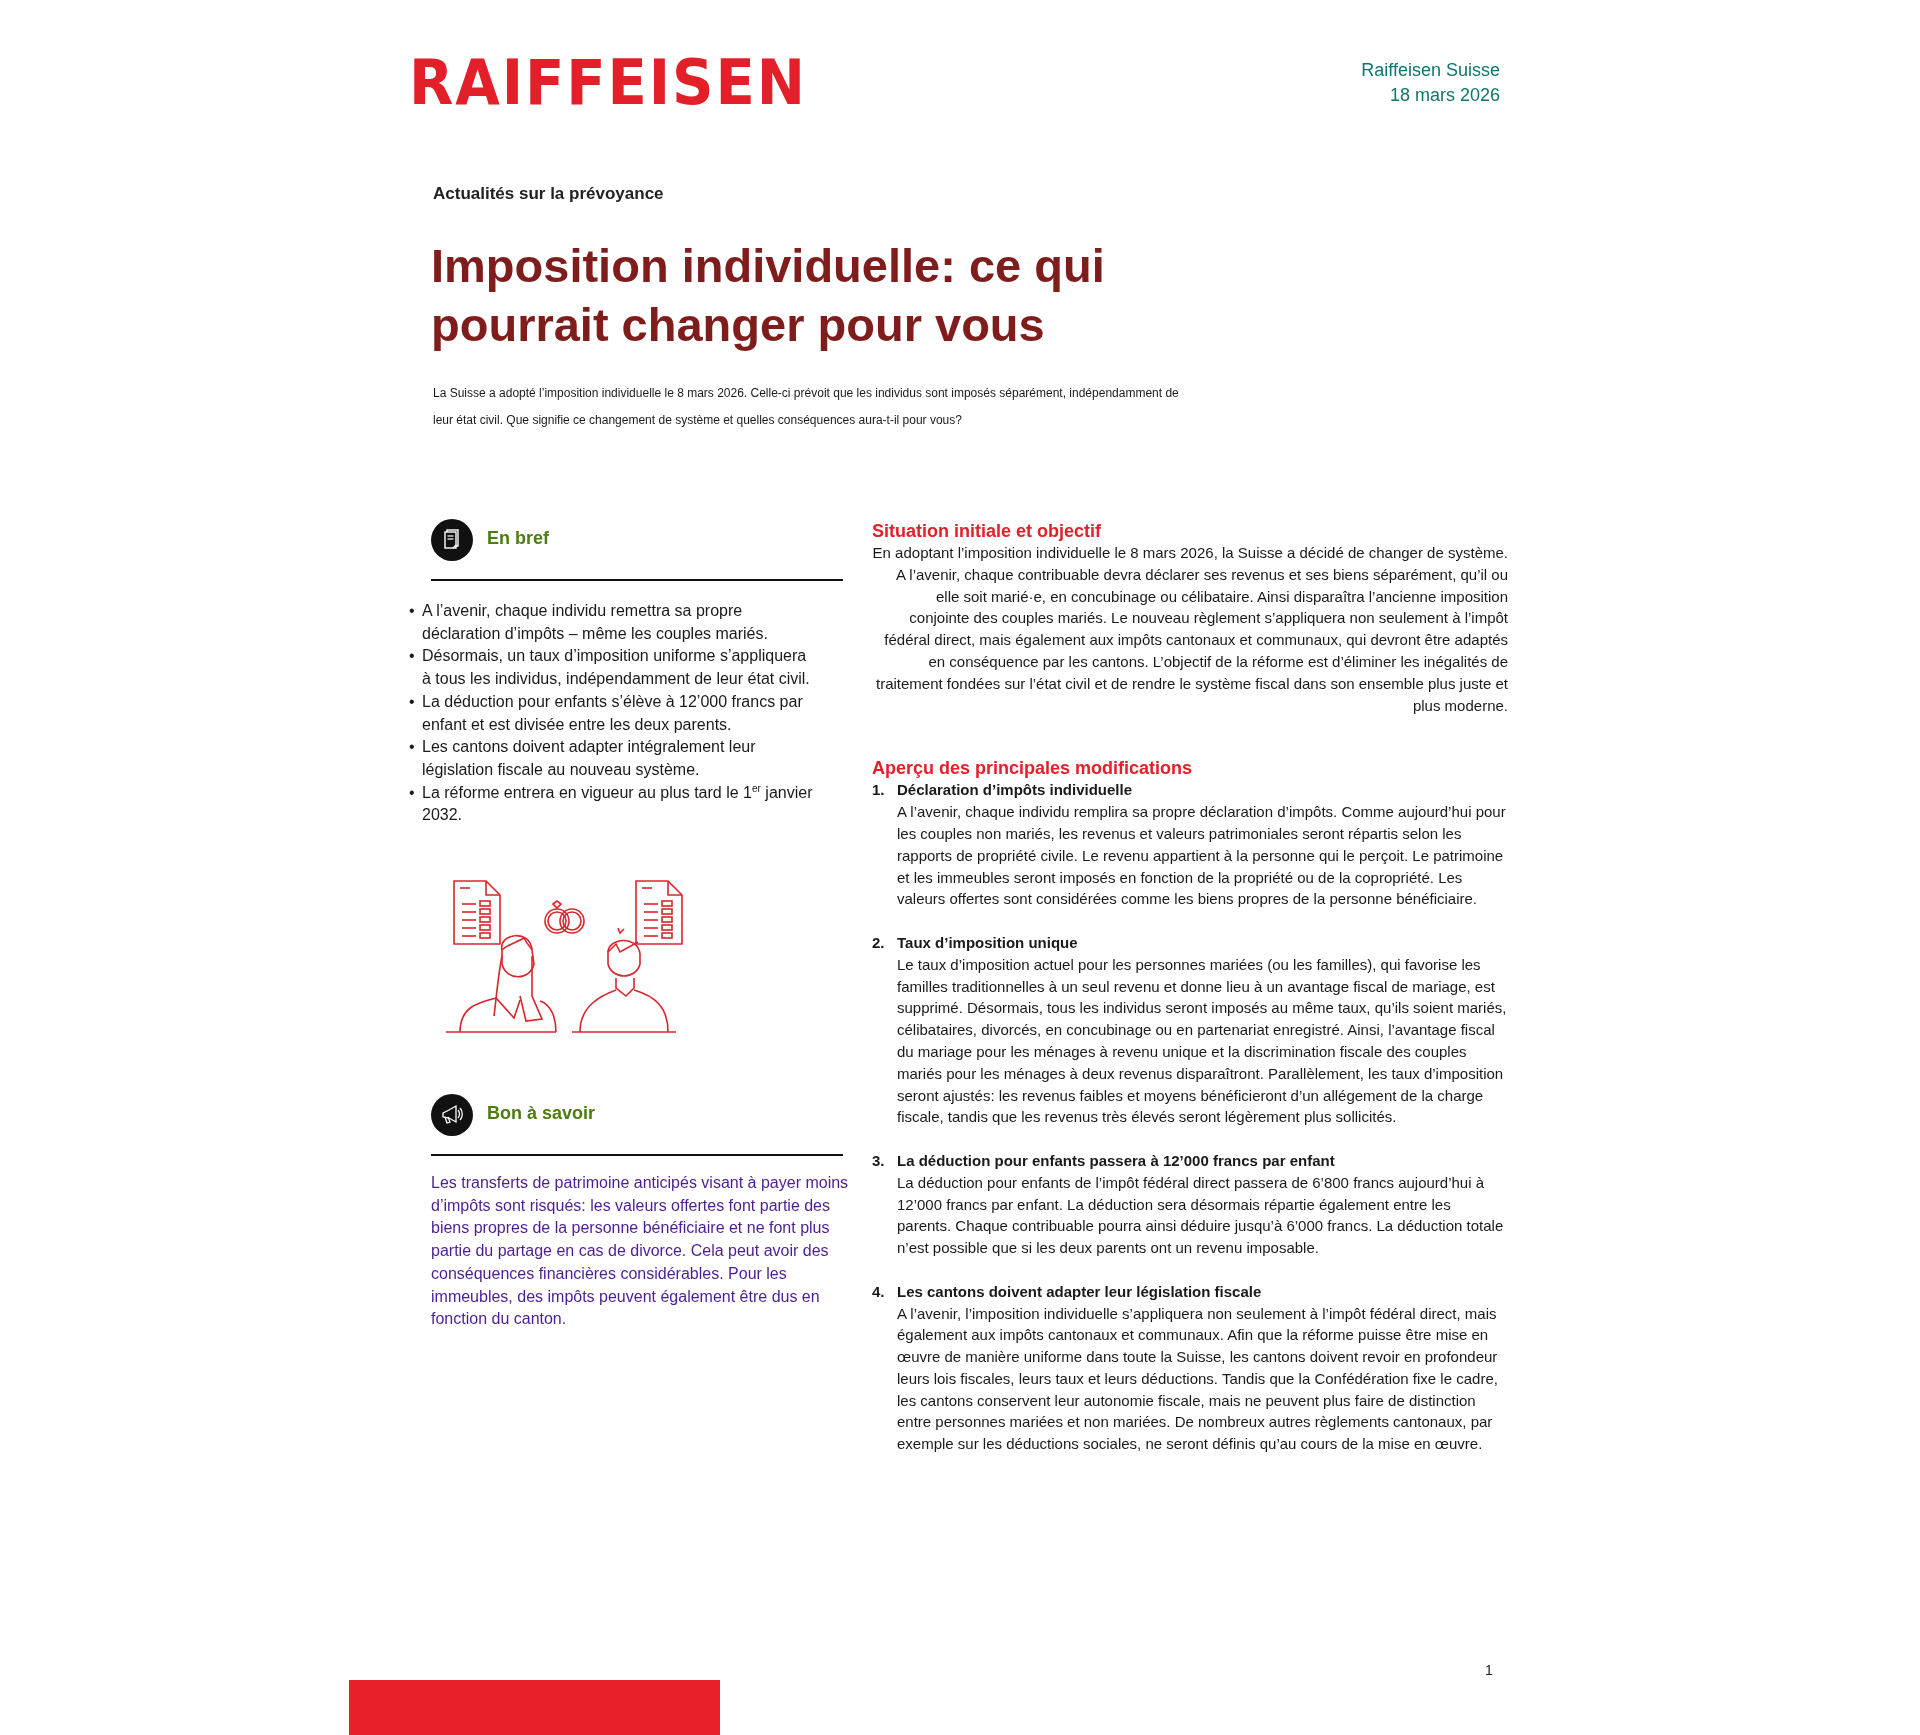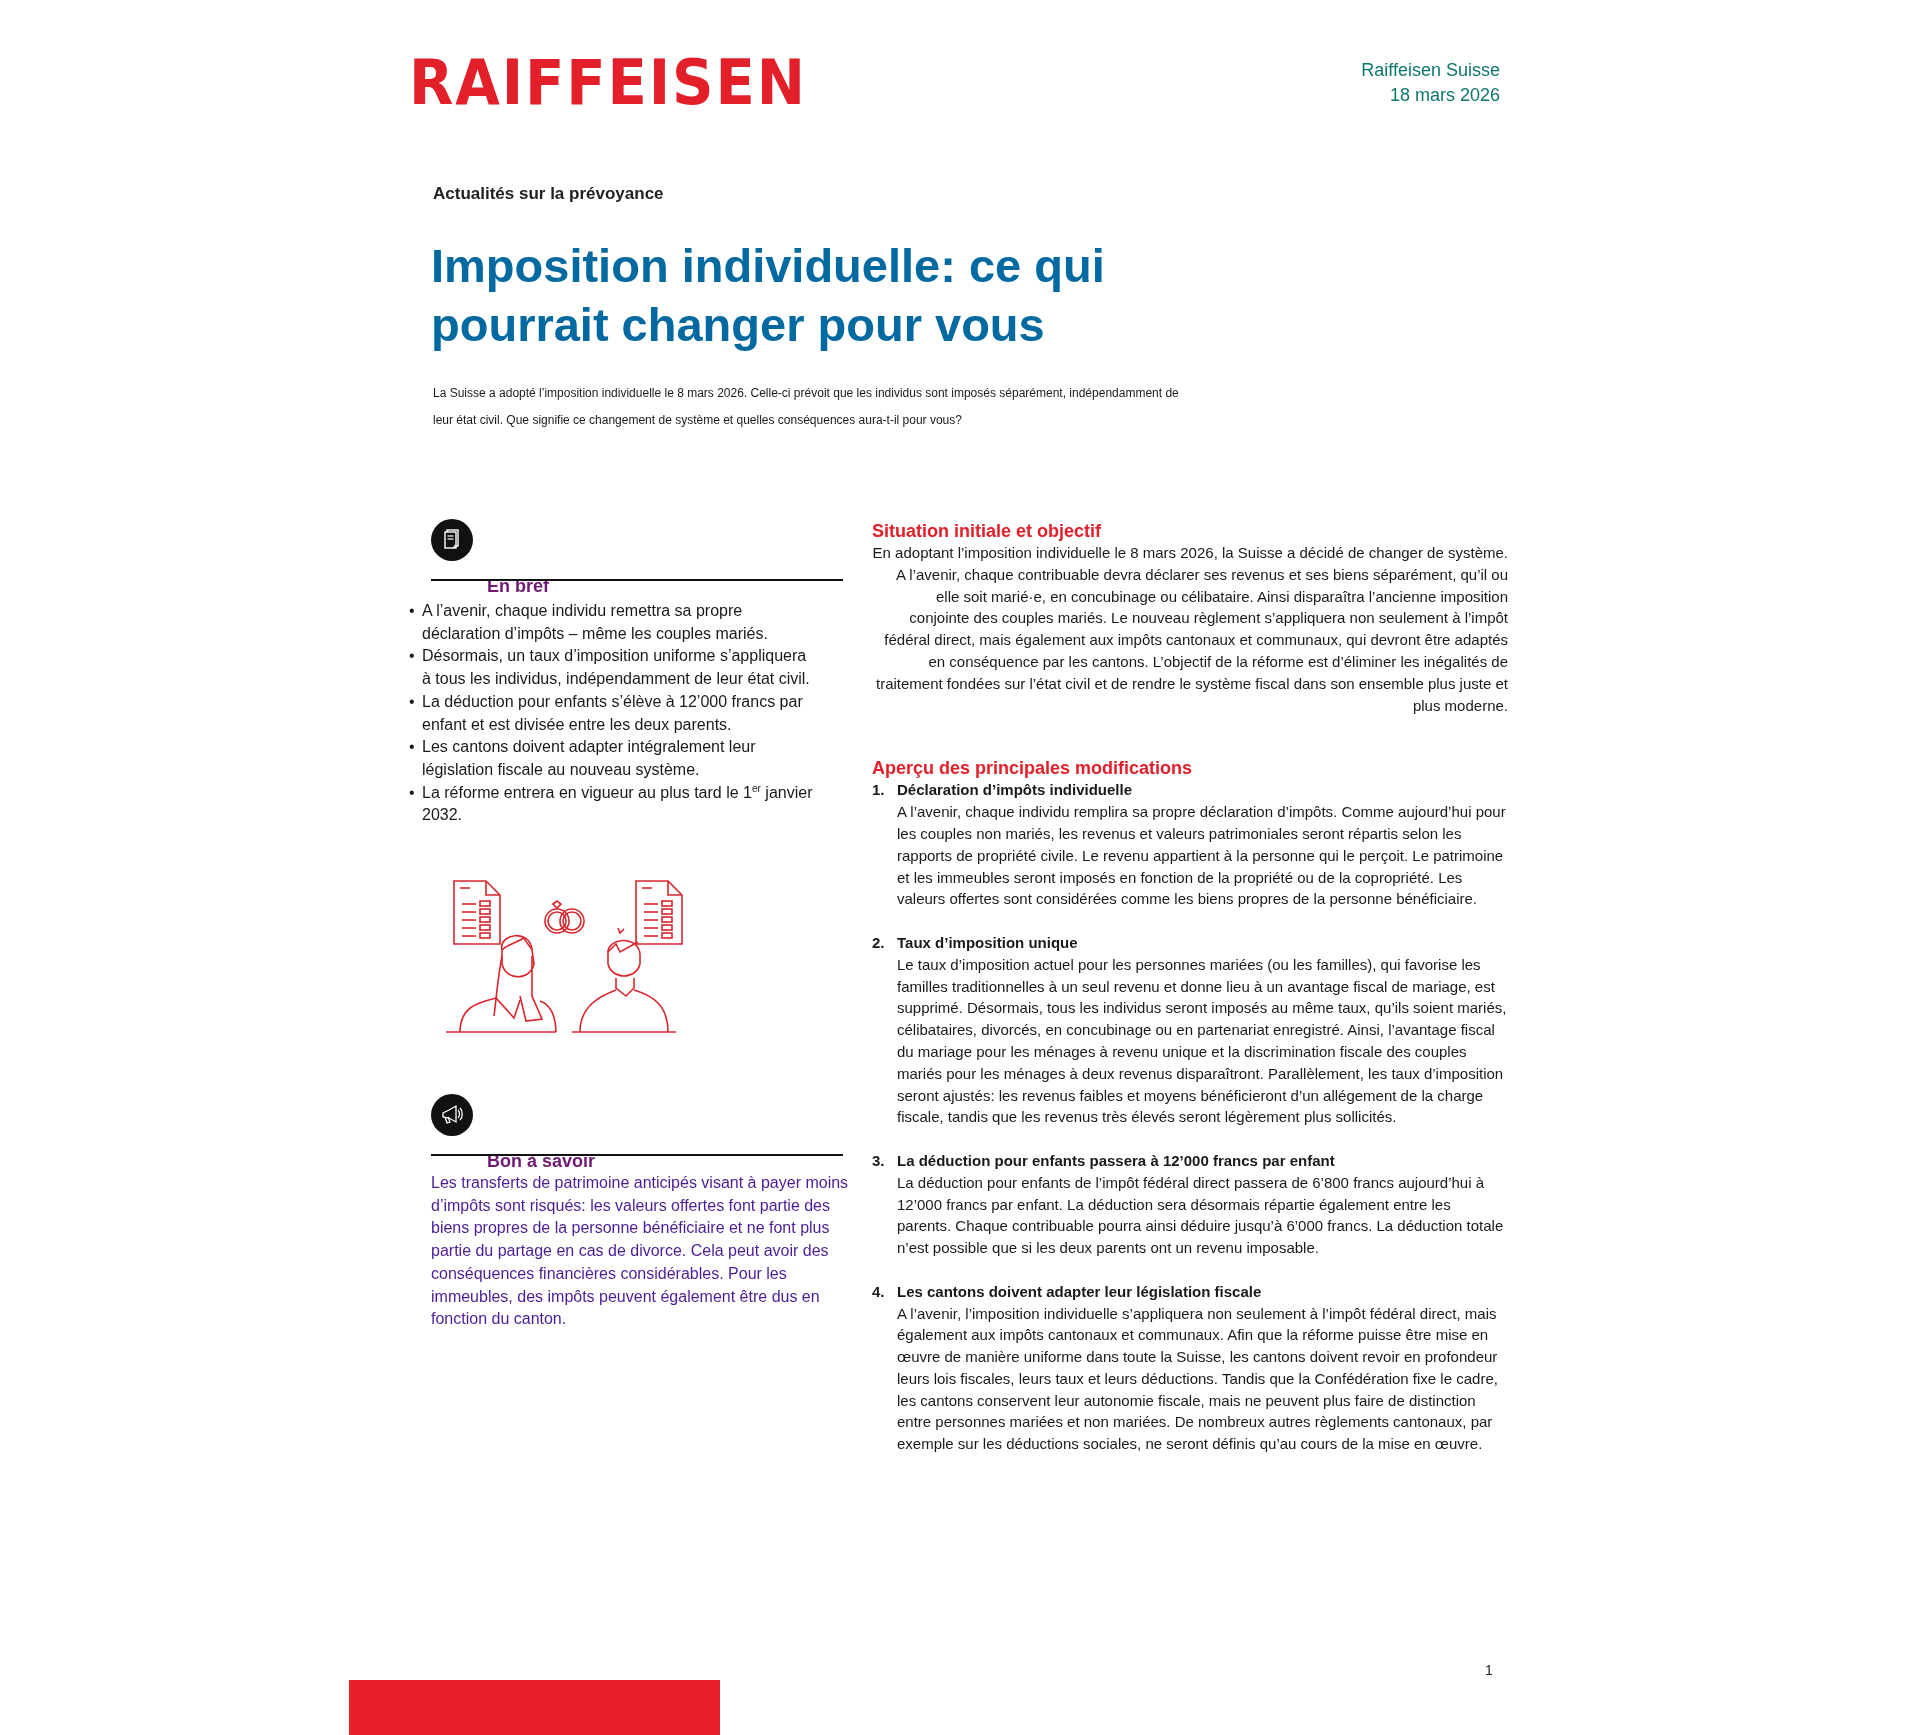--- a/index.html
+++ b/index.html
@@ -9,31 +9,31 @@
     }
     .abs { position: absolute; }
     .logo {
       left: 409px; top: 52px; color: #e3202a; font-size: 62px; font-weight: bold;
       letter-spacing: 2px; line-height: 1; transform: scaleX(0.93); transform-origin: left top;
       font-family: "DejaVu Sans", sans-serif;
     }
     .meta { right: 420px; top: 58px; text-align: right; font-size: 18px; line-height: 25px; color: #0f766e; }
     .kicker { left: 433px; top: 184px; font-size: 17px; font-weight: bold; color: #222; }
     .title {
-      left: 431px; top: 236px; width: 760px; font-size: 47px; font-weight: bold; line-height: 59px; color: #0369a1;
+      left: 431px; top: 236px; width: 760px; font-size: 47px; font-weight: bold; line-height: 59px; color: #7f1d1d;
     }
     .lead {
       left: 433px; top: 380px; width: 760px; font-size: 12px; font-weight: normal; line-height: 27px; color: #1a1a1a;
     }
     .box-head { left: 431px; width: 412px; height: 80px; }
     .box-head .circle {
       position: absolute; left: 0; top: 0; width: 42px; height: 42px; border-radius: 50%; background: #111;
       display: flex; align-items: center; justify-content: center;
     }
-    .box-head .label { position: absolute; left: 56px; top: 9px; font-size: 18px; font-weight: bold; color: #701a75; margin-top: 48px; }
+    .box-head .label { position: absolute; left: 56px; top: 9px; font-size: 18px; font-weight: bold; color: #4d7c0f; }
     .box-head .rule { position: absolute; left: 0; top: 60px; width: 412px; height: 2px; background: #111; }
     .bullets { left: 407px; top: 600px; width: 412px; margin: 0; padding: 0; list-style: none; font-size: 16px; line-height: 22.7px; color: #1a1a1a; }
     .bullets li { position: relative; padding-left: 15px; }
     .bullets li::before { content: "•"; position: absolute; left: 2px; top: 0; }
     .bullets sup { font-size: 10px; line-height: 0; }
     .illus { left: 440px; top: 876px; width: 250px; height: 165px; }
     .tip { left: 431px; top: 1172px; width: 420px; font-size: 16px; line-height: 22.7px; color: #4c1d95; }
     .right { left: 872px; top: 521px; width: 636px; font-size: 15px; line-height: 21.8px; color: #1a1a1a; }
     .right h3 { margin: 0; color: #e3202a; font-size: 18px; font-weight: bold; line-height: 21px; }
     .right p { margin: 0; text-align: right; }

